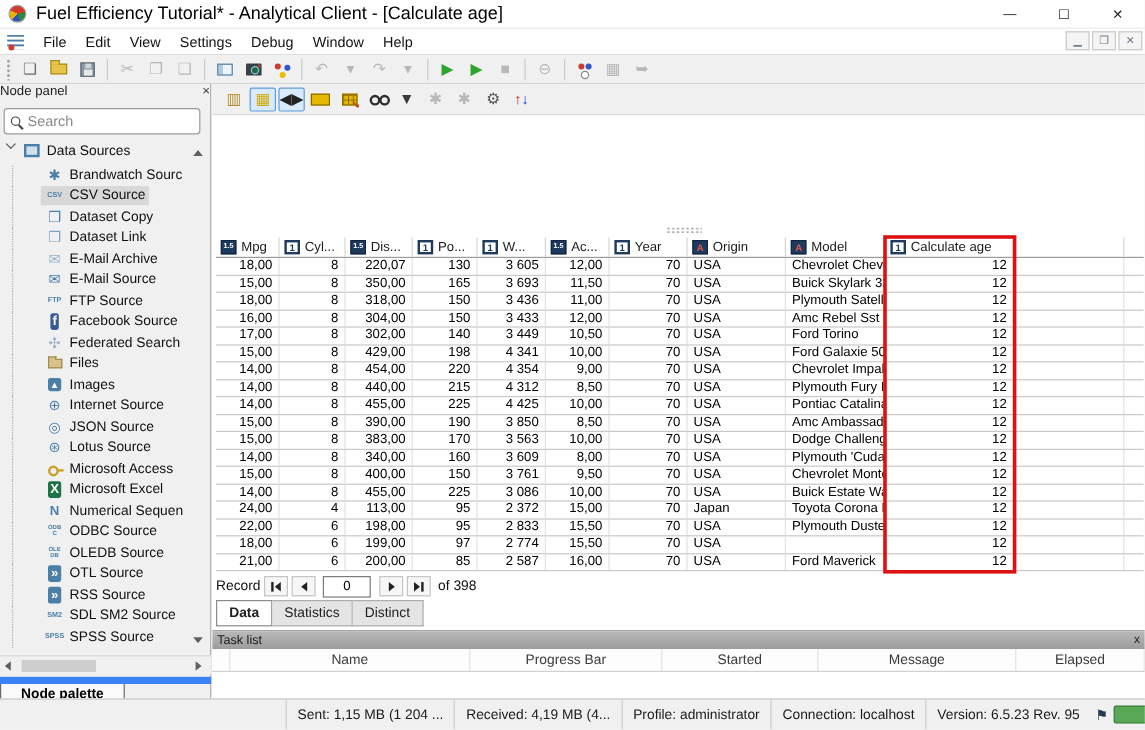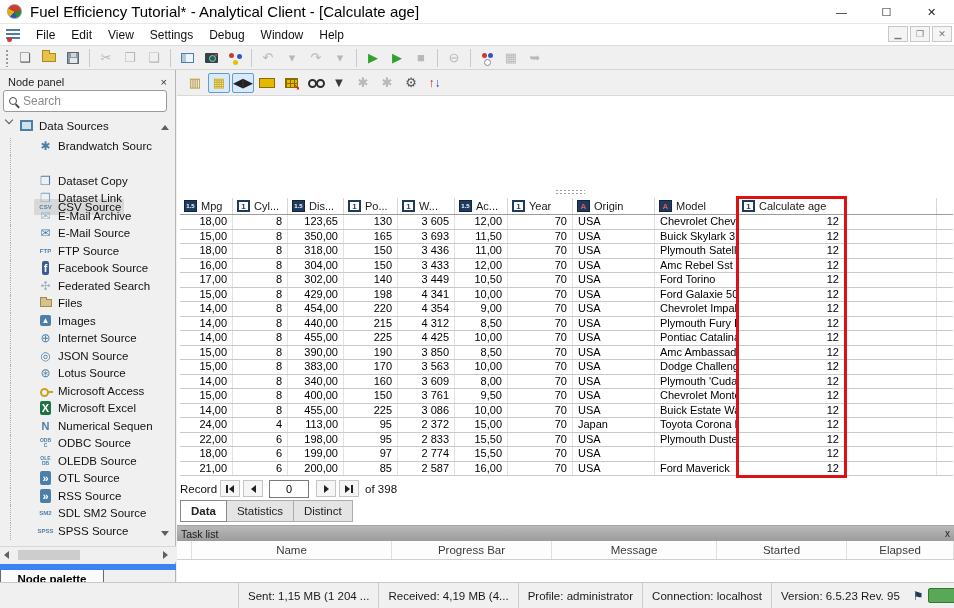--- a/index.html
+++ b/index.html
@@ -79,36 +79,36 @@
   .gi-binoc::before, .gi-binoc::after { content:""; position:absolute; top:2px; width:5px; height:5px;
     border:2px solid #2d2d2d; border-radius:50%; }
   .gi-binoc::before { left:1px; } .gi-binoc::after { left:9px; }
   .gi-sort { width:13px; height:14px; position:relative; }
   .gi-sort::before { content:"↑"; position:absolute; left:0; top:0; color:#cc2222; font:bold 12px "Liberation Sans", sans-serif; }
   .gi-sort::after { content:"↓"; position:absolute; left:6px; top:0; color:#2244cc; font:bold 12px "Liberation Sans", sans-serif; }
 
   
   .nodepanel { position:absolute; left:0; top:70px; width:176px; height:512px; background:#f0f0f0;
     border-right:1px solid #b5b5b5; }
-  .np-header { height:18px; display:flex; align-items:flex-end; font-size:11px; color:#222;
-    padding:0 8px; }
+  .np-header { height:18px; display:flex; align-items:flex-start; font-size:11px; color:#222;
+    padding:0 0; }
   .np-close { margin-left:auto; font-size:11px; color:#333; }
   .searchwrap { position:absolute; left:3px; top:20px; width:164px; height:22px; background:#fff;
     border:1px solid #9a9a9a; border-radius:3px; display:flex; align-items:center; padding:0 5px; }
   .mag { width:8px; height:8px; border:1.5px solid #4a4a4a; border-radius:50%; position:relative; flex:none; }
   .mag::after { content:""; position:absolute; width:5px; height:1.5px; background:#4a4a4a;
     transform:rotate(45deg); right:-4px; bottom:-2px; }
   .searchwrap input { border:none; outline:none; font-size:12px; color:#333; margin-left:6px; width:120px;
     font-family:"Liberation Sans", sans-serif; background:transparent; }
   .searchwrap input::placeholder { color:#8a8a8a; }
   .tree { position:absolute; left:0; top:46px; width:153px; height:428px; background:#f0f0f0;
     overflow:hidden; padding-top:4px; }
   .trow { height:17.5px; display:flex; align-items:flex-start; font-size:11.5px; color:#111; white-space:nowrap; }
   .trow .sel-wrap { display:flex; align-items:center; height:16px; padding:0 3px; }
-  .trow.sel .sel-wrap { background:#d8d8d8;margin-top:44px; }
+  .trow.sel .sel-wrap { background:#d8d8d8; }
   .chev { width:6px; height:6px; border-right:1.5px solid #555; border-bottom:1.5px solid #555;
     transform:rotate(45deg); margin:-3px 8px 0 6px; flex:none; }
   .rooticon { width:13px; height:11px; border:2px solid #4b7fa8; background:#cfe0ee; margin-right:6px; flex:none; }
   .tindent { width:34px; flex:none; border-left:1px dotted #b0b0b0; margin-left:10px; height:17.5px; }
   .ticon { width:17px; height:13px; flex:none; margin-right:4px; display:flex; align-items:center;
     justify-content:center; font-size:12px; color:#4b7fa8; line-height:1; }
   .ticon .badge { font:bold 6px "Liberation Sans", sans-serif; color:#4b7fa8; letter-spacing:0; }
   .ticon .badge.bgd { padding:1px 2px; border-radius:2px; color:#fff; font-size:8px; }
   .ticon .badge.two { width:12px; font-size:5px; line-height:5px; word-break:break-all; white-space:normal; text-align:center; }
   .ticon .badge.big { font-size:11px; }
@@ -604,21 +604,21 @@
           <div class="hcell" style="width: 107px;">
             <span class="ti integer">1</span>
             <span>Calculate age</span>
           </div>
           <div class="hcell" style="width: 92px;"></div>
         </div>
       <div id="gbody">
           <div class="brow">
             <div class="bcell num" style="width: 53px;">18,00</div>
             <div class="bcell num" style="width: 55px;">8</div>
-            <div class="bcell num" style="width: 56px;">123,65</div>
+            <div class="bcell num" style="width: 56px;">220,07</div>
             <div class="bcell num" style="width: 54px;">130</div>
             <div class="bcell num" style="width: 57px;">3 605</div>
             <div class="bcell num" style="width: 53px;">12,00</div>
             <div class="bcell num" style="width: 65px;">70</div>
             <div class="bcell" style="width: 82px;">USA</div>
             <div class="bcell" style="width: 83px;">Chevrolet Chevel</div>
             <div class="bcell num" style="width: 107px;">12</div>
             <div class="bcell" style="width: 92px;"></div>
           </div>
           <div class="brow">
@@ -875,22 +875,22 @@
 
     <div class="tasklist">
       <div class="tl-title">
         <span>Task list</span>
         <span class="tl-close">x</span>
       </div>
       <div class="tl-header" id="tl-header">
           <span class="tl-col" style="width: 15px;"></span>
           <span class="tl-col" style="width: 200px;">Name</span>
           <span class="tl-col" style="width: 160px;">Progress Bar</span>
+          <span class="tl-col" style="width: 130px;">Started</span>
           <span class="tl-col" style="width: 165px;">Message</span>
-          <span class="tl-col" style="width: 130px;">Started</span>
           <span class="tl-col" style="width: 107px;">Elapsed</span>
         </div>
     </div>
   </div>
 
   <div class="statusbar" id="statusbar">
     <span class="sseg spacer" style="width:238px"></span>
   <span class="sseg">Sent: 1,15 MB (1 204 ...</span>
       <span class="sseg">Received: 4,19 MB (4...</span>
       <span class="sseg">Profile: administrator</span>

